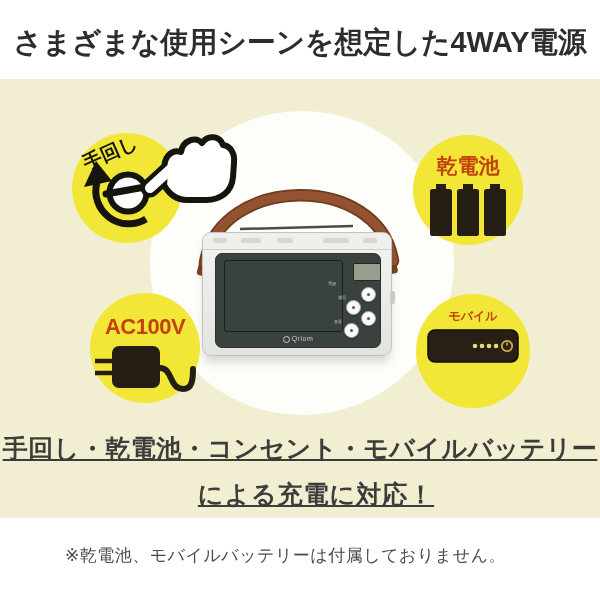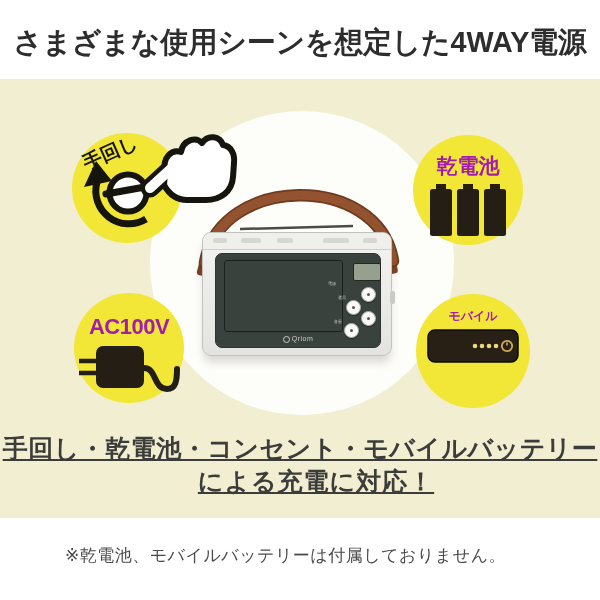--- a/index.html
+++ b/index.html
@@ -41,34 +41,34 @@
   .plogo{position:absolute;left:0;right:0;bottom:4px;text-align:center;color:#caccc8;
          font-size:7px;letter-spacing:.5px;}
   .plogo .ring{display:inline-block;width:5px;height:5px;border:1px solid #caccc8;
                border-radius:50%;margin-right:2px;vertical-align:middle;}
   .sideknob{position:absolute;right:-4px;top:58px;width:5px;height:13px;background:#c9c9c6;
             border-radius:2px;}
 
   
   .badge{position:absolute;border-radius:50%;background:#f2e636;display:flex;
          flex-direction:column;align-items:center;box-sizing:border-box;}
-  .badge .blabel{font-weight:800;color:#a21caf;text-align:center;white-space:nowrap;}
+  .badge .blabel{font-weight:800;color:#c2410c;text-align:center;white-space:nowrap;}
   .badge-battery{left:413px;top:56px;width:110px;height:110px;padding-top:17px;}
   .badge-battery .blabel{font-size:21px;}
-  .badge-ac{left:74px;top:214px;width:110px;height:110px;padding-top:21px;}
+  .badge-ac{left:90px;top:214px;width:110px;height:110px;padding-top:21px;}
   .badge-ac .blabel{font-size:22px;letter-spacing:-.5px;}
   .badge-mobile{left:416px;top:215px;width:114px;height:114px;padding-top:15px;}
   .badge-mobile .blabel{font-size:12px;line-height:1.2;}
   .badge-crank{position:absolute;left:56px;top:25px;width:200px;height:172px;}
 
   
   .caption{position:absolute;top:432px;left:0;width:600px;text-align:center;
            color:#3c3c3a;font-weight:700;text-decoration:underline;}
   .caption .cap1{font-size:25px;letter-spacing:.5px;}
-  .caption .cap2{font-size:25px;letter-spacing:1px;padding-left:32px;}
+  .caption .cap2{font-size:25px;margin-top:13px;letter-spacing:1px;padding-left:32px;}
   .footer{position:absolute;top:518px;left:0;width:571px;height:82px;background:#ffffff;}
   .footer .note{margin:0;padding-top:26px;text-align:center;font-size:17px;color:#4b4b4b;
                 font-weight:500;letter-spacing:.5px;}
 </style>
 </head>
 <body>
 
 <div class="stage">
 
   <div class="header">

